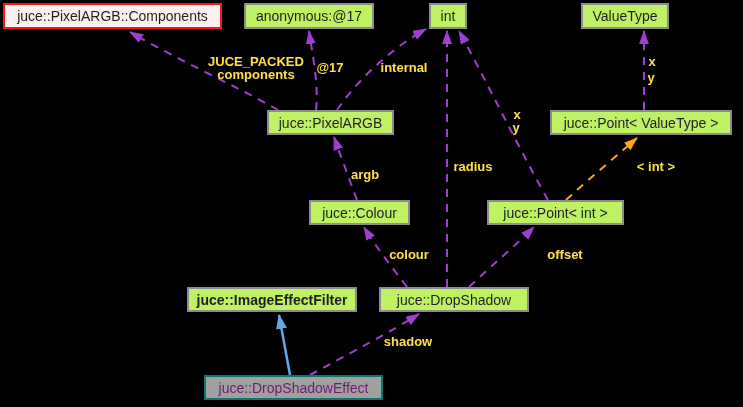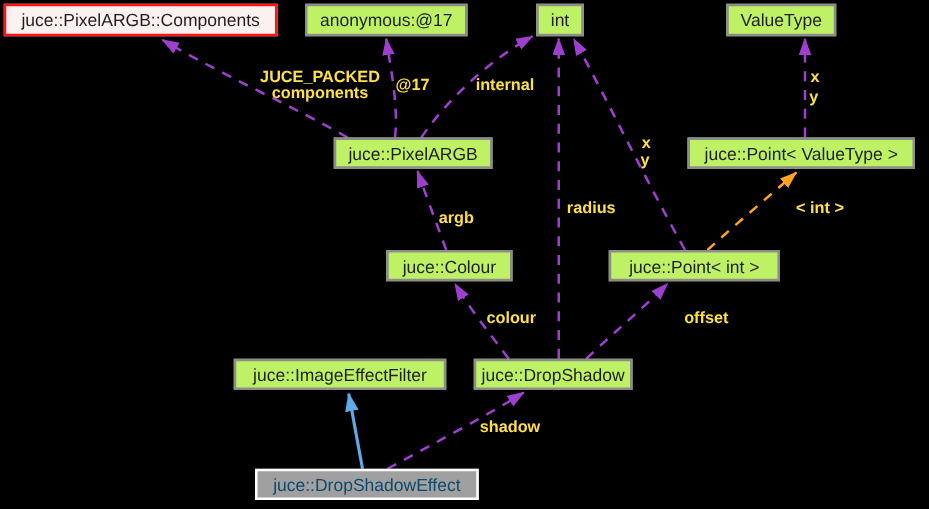--- a/index.html
+++ b/index.html
@@ -22,22 +22,22 @@
     white-space:nowrap;
     cursor:pointer;
   }
   .node.highlight{
     border:2px solid #FF1414;
     background:#FBF1F1;
     cursor:pointer;
   }
   .node.current{
     background:#A0A0A0;
-    border:2px solid #ffffff;
-    color:#0c4a6e;
+    border:2px solid #0f766e;
+    color:#701a75;
     cursor:default;
   }
   .node.plain{cursor:default;}
   .elabel{
     position:absolute;
     transform:translate(-50%,-50%);
     color:#fde047;
     font-size:13px;
     font-weight:600;
     line-height:12.5px;
@@ -89,23 +89,23 @@
   <div class="node plain" style="left:581px;top:3px;width:88px;height:26px;">ValueType</div>
 
   <div class="node" style="left:267px;top:110px;width:127px;height:25px;">juce::PixelARGB</div>
 
   <div class="node" style="left:309px;top:200px;width:101px;height:25px;">juce::Colour</div>
 
   <div class="node" style="left:550px;top:110px;width:182px;height:25px;">juce::Point&lt; ValueType &gt;</div>
 
   <div class="node" style="left:487px;top:200px;width:137px;height:25px;">juce::Point&lt; int &gt;</div>
 
-  <div class="node" style="left:187px;top:287px;width:170px;height:25px;">juce::ImageEffectFilter</div>
+  <div class="node" style="left:187px;top:287px;width:170px;height:25px;font-weight:bold;">juce::ImageEffectFilter</div>
 
-  <div class="node" style="left:379px;top:287px;width:127px;height:25px;">juce::DropShadow</div>
+  <div class="node" style="left:379px;top:287px;width:150px;height:25px;">juce::DropShadow</div>
 
   <div class="node current" style="left:204px;top:375px;width:179px;height:25px;">juce::DropShadowEffect</div>
 
   <div class="elabel" style="left:256px;top:68px;"><span>JUCE_PACKED</span><br><span>components</span></div>
 
   <div class="elabel" style="left:330px;top:68px;">@17</div>
 
   <div class="elabel" style="left:404px;top:68px;">internal</div>
 
   <div class="elabel" style="left:473px;top:167px;">radius</div>

